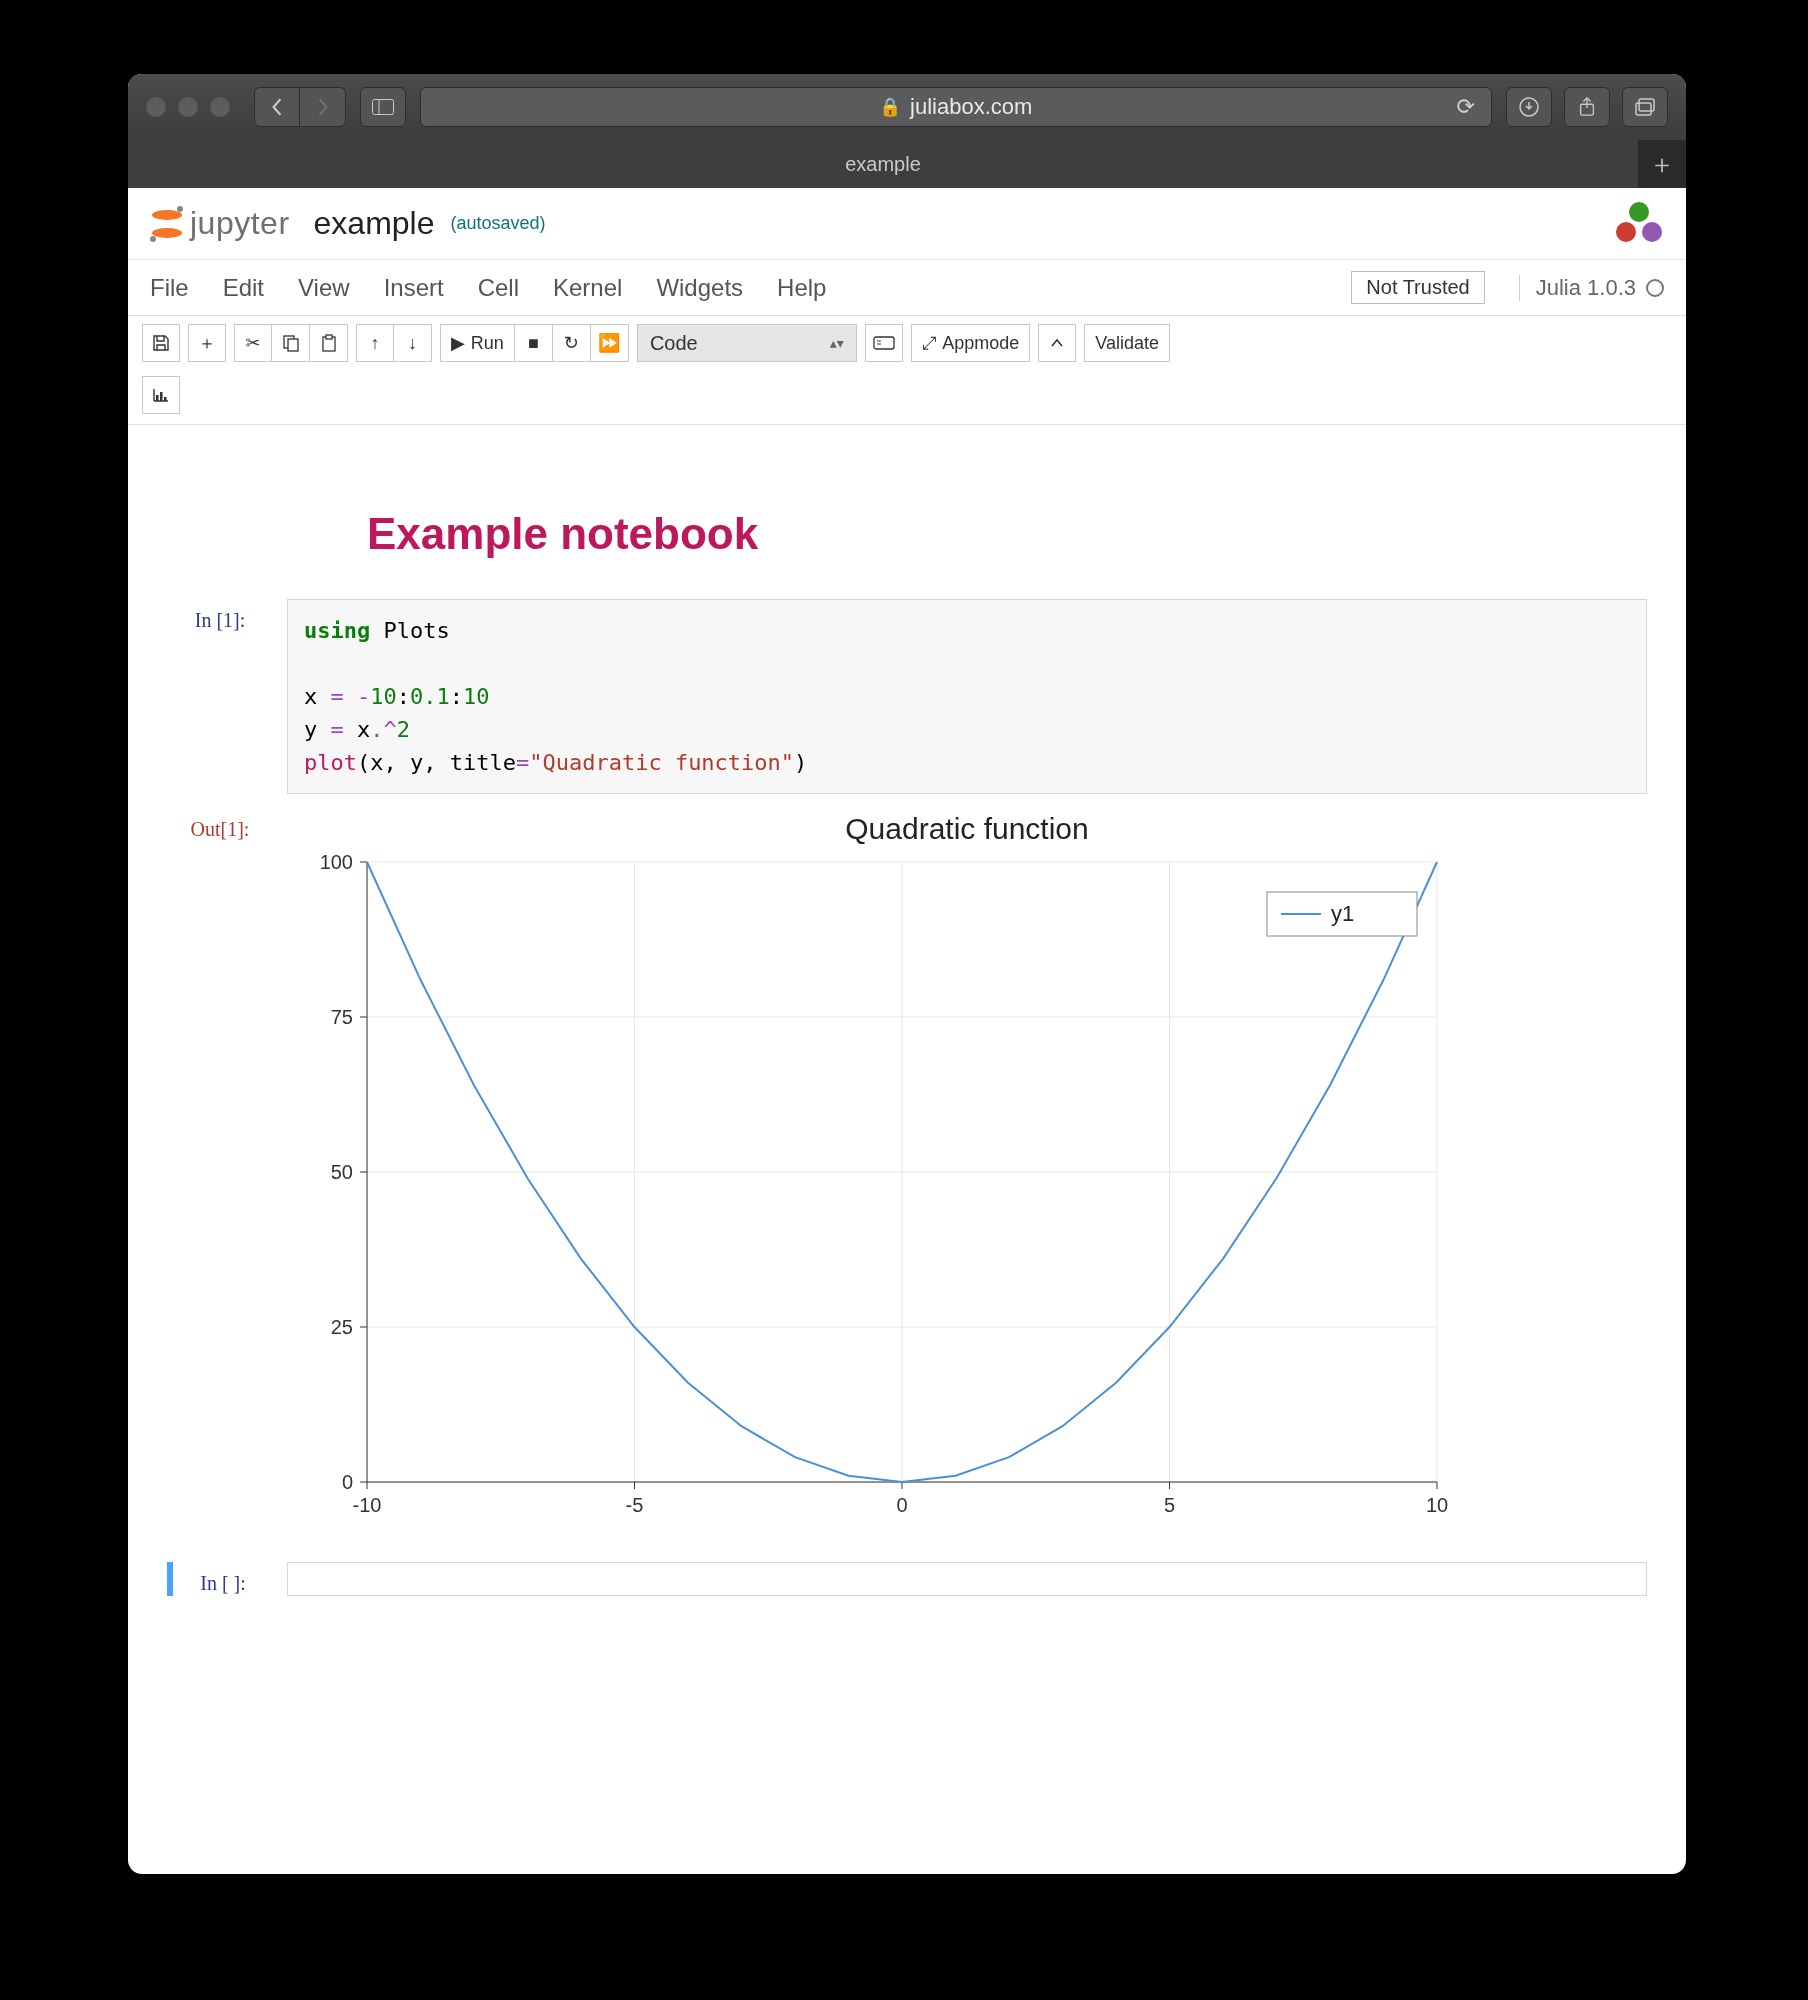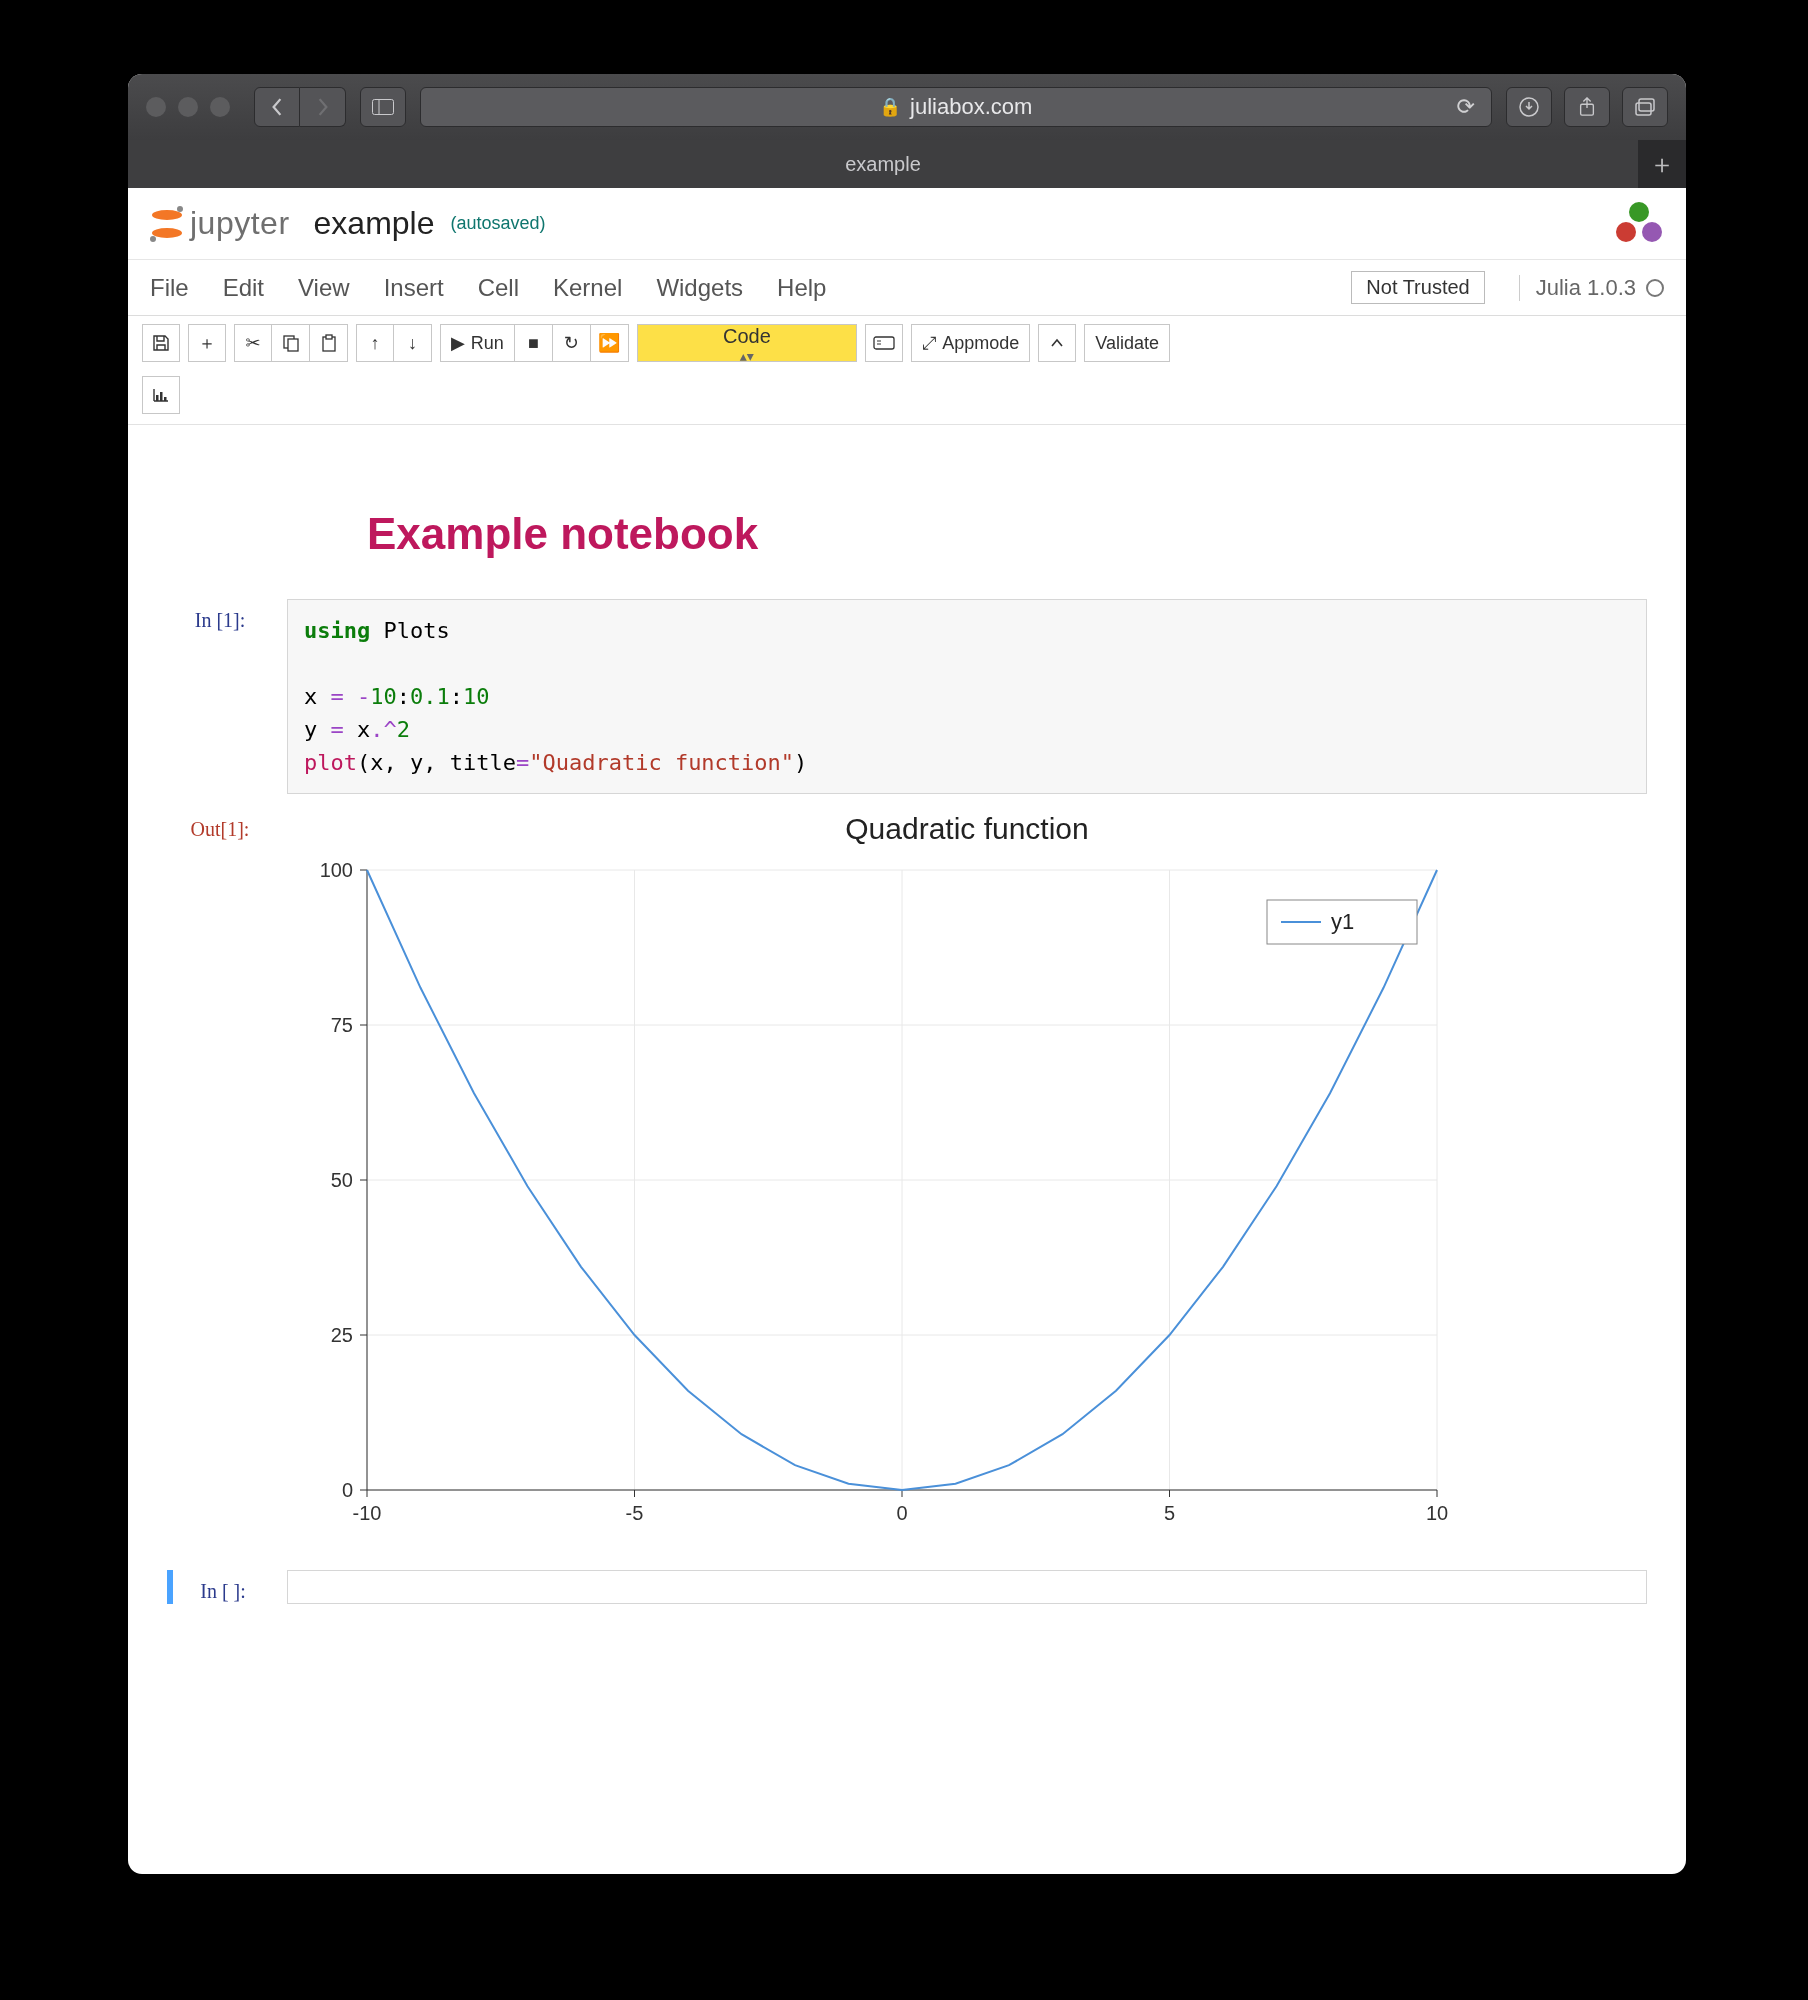--- a/index.html
+++ b/index.html
@@ -99,24 +99,23 @@
   .tbtn {
     height:38px; min-width:38px; padding:0 10px;
     border:1px solid #c7c7c7; background:#fff; color:#333;
     display:inline-flex; align-items:center; justify-content:center;
     font-size:18px; gap:6px;
   }
   .tbtn.icon { padding:0; width:38px; }
   .tgroup { display:flex; }
   .tgroup .tbtn + .tbtn { border-left:none; }
   .celltype {
-    height:38px; width:220px; border:1px solid #c7c7c7; background:#fde047;
+    height:38px; width:220px; border:1px solid #c7c7c7; background:#e5e5e5;
     display:flex; align-items:center; padding:0 12px; font-size:20px; color:#333;
     justify-content:space-between;
-    flex-direction:column;
   }
   .celltype .chev { color:#666; font-size:14px; }
   .toolbar-row2 { width:100%; padding:6px 0 10px 0; }
 
   
   .nb-area { padding:60px 28px 40px 28px; }
   .nb-inner { max-width:1480px; margin:0 auto; }
 
   .md-heading { font-size:44px; font-weight:700; color:#be185d; margin:24px 0 40px 200px; }
 
@@ -139,21 +138,21 @@
   .tok-num   { color:#0b7d0b; }
   .tok-str   { color:#b23a2a; }
   .tok-fn    { color:#be185d; }
 
   .cell.selected { border-left:6px solid #4aa3ff; padding-left:0; }
   .cell.selected .prompt { width:114px; }
   .cell.selected .code-input { background:#fff; }
 
   
   .plot-wrap { margin-top:4px; }
-  .plot-title { text-align:center; font-size:30px; color:#222; margin-bottom:14px; }
+  .plot-title { text-align:center; font-size:30px; color:#222; margin-bottom:6px; }
   .plot-svg { display:block; }
   .axis-text { font-size:20px; fill:#333; }
   .legend-box { fill:#fff; stroke:#888; }
   .legend-text { font-size:22px; fill:#222; }
 
 </style>
 </head>
 <body>
 
 <div class="stage">

